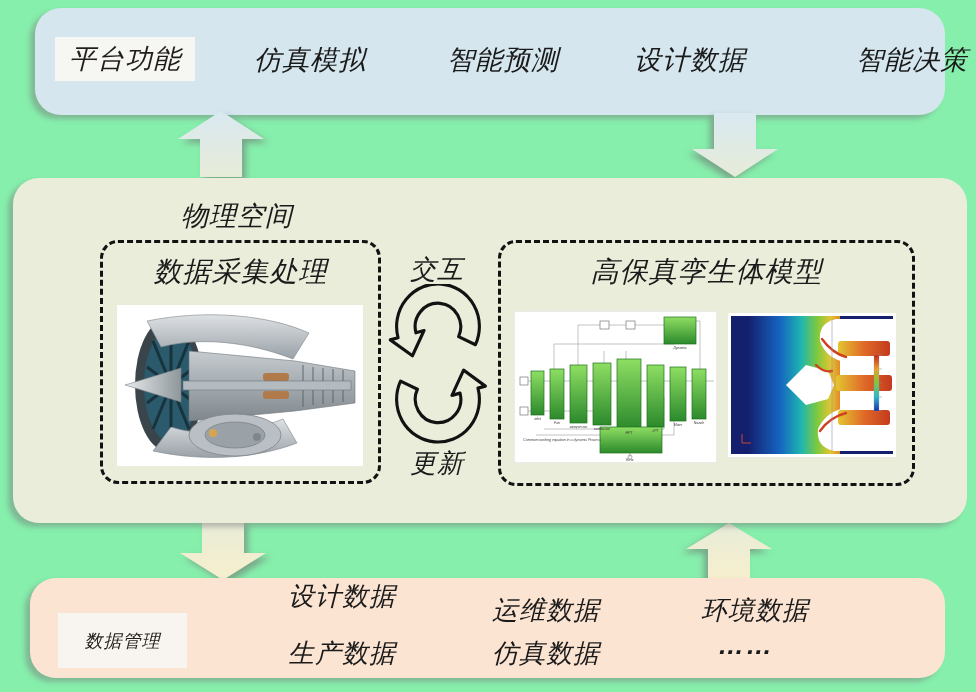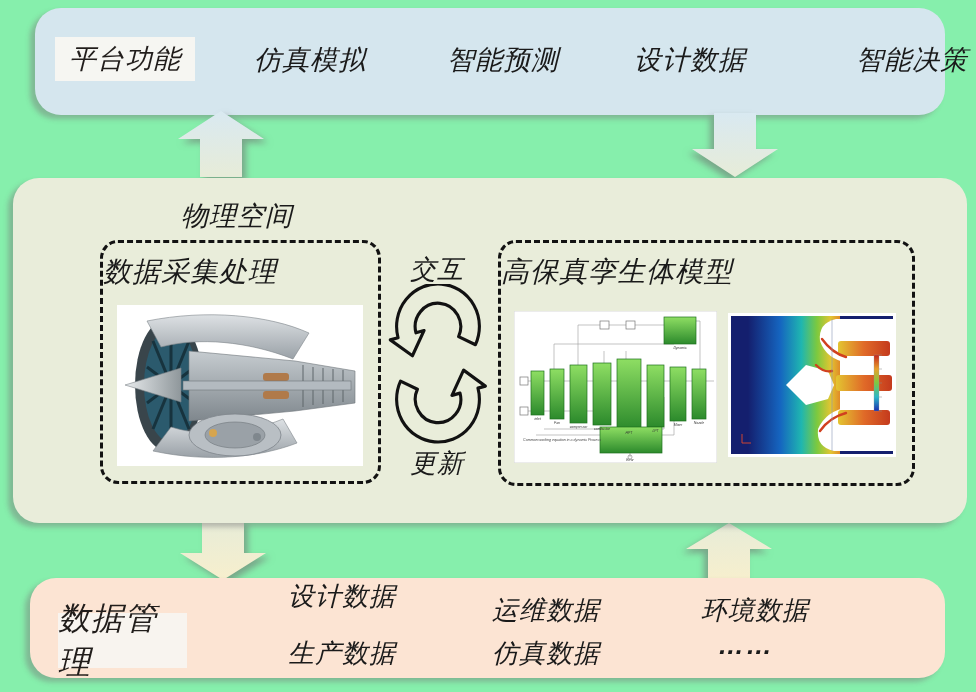--- a/index.html
+++ b/index.html
@@ -9,25 +9,25 @@
   }
   .band{position:absolute;border-radius:26px;box-shadow:-5px 4px 5px rgba(120,120,120,.45);}
   .band-top{left:35px;top:8px;width:910px;height:107px;background:#d5e6ee;}
   .band-mid{left:13px;top:178px;width:954px;height:345px;background:#e9edda;}
   .band-bottom{left:30px;top:578px;width:915px;height:100px;background:#fce4d3;}
   .chiplabel{
     position:absolute;display:flex;align-items:center;justify-content:center;
     font-size:27px;font-weight:500;letter-spacing:1px;color:#211d1b;
   }
   .toplabelbox{left:20px;top:29px;width:140px;height:44px;background:#f6f6f2;}
-  .bottomlabelbox{left:28px;top:35px;width:129px;height:55px;background:#f8f4ef;font-size:32px;}
+  .bottomlabelbox{left:28px;top:35px;width:129px;height:55px;background:#f8f4ef;font-size:18px;}
   .topitem{position:absolute;top:34px;transform:translateX(-50%);font-size:27px;font-weight:500;letter-spacing:1px;white-space:nowrap;}
   .heading{position:absolute;transform:translateX(-50%);font-size:27px;font-weight:500;letter-spacing:1px;white-space:nowrap;}
   .dashedbox{position:absolute;border:3px dashed #121212;border-radius:18px;}
-  .boxtitle{position:absolute;left:0;right:0;top:10px;font-size:28px;font-weight:500;letter-spacing:1px;}
+  .boxtitle{position:absolute;left:0;right:0;top:10px;text-align:center;font-size:28px;font-weight:500;letter-spacing:1px;}
   .imgpanel{position:absolute;background:#ffffff;}
   .cyclelabel{position:absolute;transform:translateX(-50%);font-size:26px;font-weight:500;letter-spacing:1px;white-space:nowrap;}
   .flowarrow{position:absolute;}
   .bottomcell{position:absolute;transform:translateX(-50%);font-size:26px;font-weight:500;letter-spacing:1px;white-space:nowrap;}
   .dots{font-weight:bold;letter-spacing:2px;}
   svg{display:block;}
 </style>
 </head>
 <body>
 

